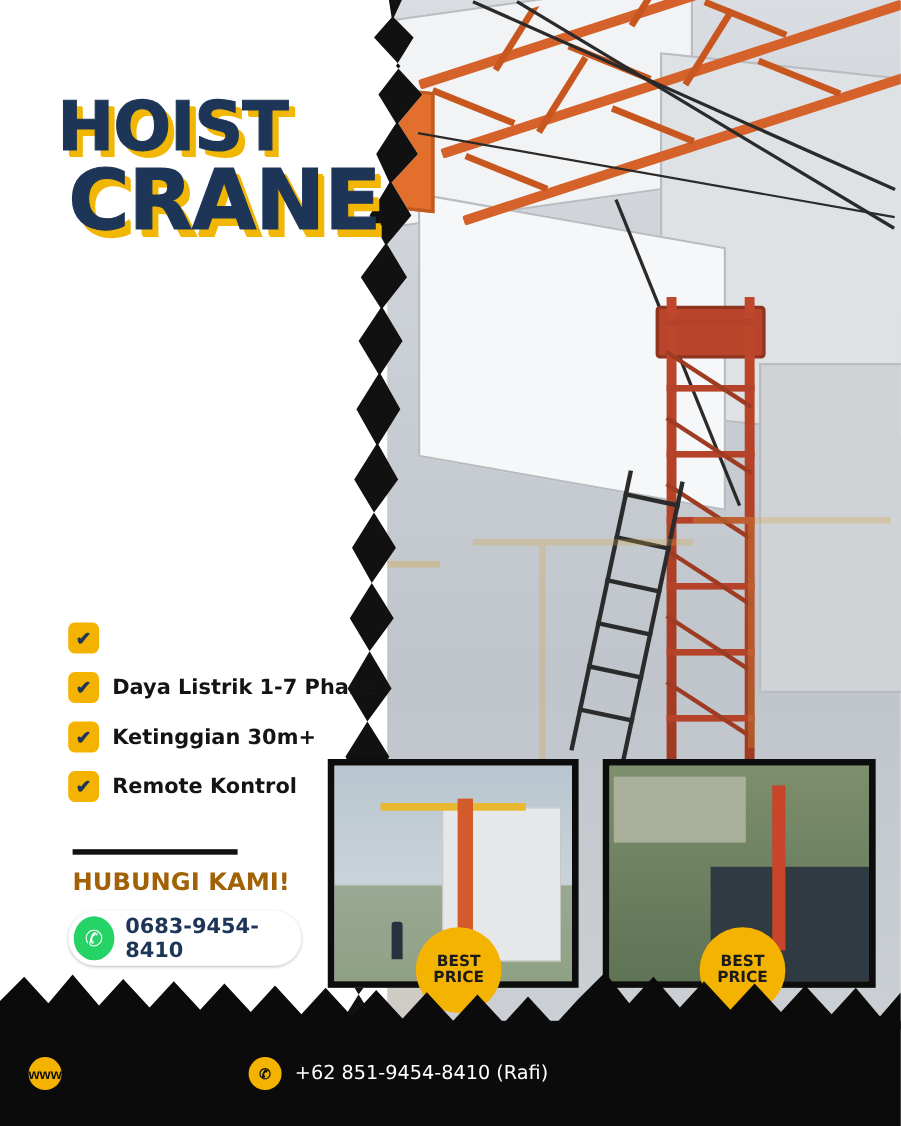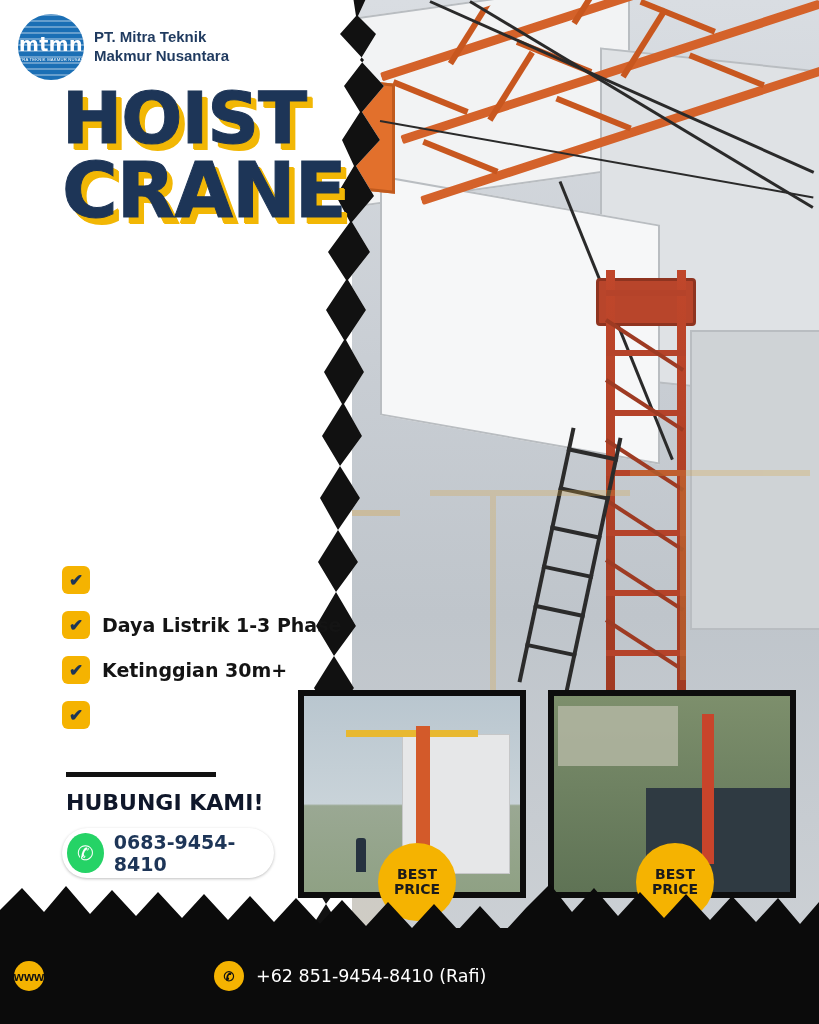--- a/index.html
+++ b/index.html
@@ -125,21 +125,21 @@
     color: #1d3557;
     letter-spacing: -1px;
     line-height: .86;
     position: relative;
     text-shadow:
       5px 6px 0 #f2b705,
       6px 7px 0 #f2b705;
     -webkit-text-stroke: 1px #1d3557;
   }
   .hl-1 { font-size: 86px; }
-  .hl-2 { font-size: 72px; margin-top: 6px; margin-left: 14px; }
+  .hl-2 { font-size: 62px; margin-top: 6px; margin-left: 4px; }
   .hl-3 { font-size: 76px; margin-top: 8px; margin-left: 14px; }
 
   
   .desc {
     position: absolute; left: 62px; top: 452px; width: 360px;
     font-size: 19.5px; line-height: 1.32; color: #1f2933; z-index: 20;
     font-family: "DejaVu Sans", sans-serif;
   }
 
   
@@ -158,21 +158,21 @@
   .feat-label {
     font-size: 19px; font-weight: 700; color: #141414;
     font-family: "DejaVu Sans", sans-serif;
   }
 
   
   .divider {
     position: absolute; left: 66px; top: 772px; width: 150px; height: 5px; background: #111; z-index: 20;
   }
   .contact-title {
-    position: absolute; left: 66px; top: 790px; font-size: 22px; font-weight: 700; color: #0f172a; z-index: 20;
+    position: absolute; left: 66px; top: 790px; font-size: 22px; font-weight: 700; color: #a16207; z-index: 20;
     font-family: "DejaVu Sans", sans-serif;
   }
   .phone-pill {
     position: absolute; left: 62px; top: 828px; width: 212px; height: 50px;
     background: #ffffff; border-radius: 25px; display: flex; align-items: center;
     box-shadow: 0 1px 3px rgba(0,0,0,.25);
     z-index: 20;
   }
   .wa-circle {
     width: 40px; height: 40px; border-radius: 50%; background: #25d366;
@@ -218,21 +218,21 @@
     background: #0b0b0b; z-index: 25;
   }
   .bottom-torn {
     position: absolute; left: 0; bottom: 88px; width: 819px; height: 64px; z-index: 24;
   }
   .bottom-inner {
     position: absolute; left: 0; bottom: 0; width: 819px; height: 96px;
     display: flex; align-items: center; z-index: 26; color: #fff;
   }
   .bi-item { display: flex; align-items: center; gap: 12px; }
-  .bi-web { margin-left: 14px; gap: 41px; }
+  .bi-web { margin-left: 26px; gap: 41px; }
   .bi-wa { margin-left: 170px; }
   .mini-circle {
     width: 30px; height: 30px; border-radius: 50%; background: #f5b301;
     display: flex; align-items: center; justify-content: center; color: #111; font-size: 13px; font-weight: 700;
   }
   .bi-text { font-size: 17.5px; font-family: "DejaVu Sans", sans-serif; }
 </style>
 </head>
 <body>
 
@@ -321,52 +321,42 @@
              L24,976 L44,1006 L22,1040 L0,1040 L0,0 Z" fill="#ffffff"></path>
     <path d="M52,0 L70,0 L58,26 L76,44 L60,70 L84,96 L62,122 L80,150 L56,176 L74,206 L52,232 L70,262
              L48,290 L66,320 L46,350 L64,382 L44,414 L62,446 L40,476 L60,508 L38,540 L58,572 L36,602
              L56,636 L34,666 L54,698 L32,728 L52,760 L30,790 L50,822 L28,852 L48,884 L26,914 L46,946
              L24,976 L44,1006 L22,1040 L14,1040 L6,1006 L26,976 L6,946 L26,914 L8,884 L28,852 L10,822
              L30,790 L12,760 L32,728 L14,698 L34,666 L16,636 L36,602 L18,572 L38,540 L20,508 L40,476
              L22,446 L42,414 L24,382 L44,350 L26,320 L46,290 L28,262 L50,232 L36,206 L54,176 L42,150
              L60,122 L44,96 L64,70 L40,44 L56,26 Z" fill="#111111"></path>
   </svg>
 
-  <div class="brand">
-    <div class="logo-badge">
-      <div class="waves"></div>
-      <div class="lg-text">mtmn</div>
-      <div class="lg-sub">PT. MITRA TEKNIK MAKMUR NUSANTARA</div>
-    </div>
-    <div class="brand-text">
-      <div>PT. Mitra Teknik</div>
-      <div>Makmur Nusantara</div>
-    </div>
-  </div>
 
   <div class="headline">
     <div class="hl-line hl-2">HOIST</div>
     <div class="hl-line hl-3">CRANE</div>
   </div>
 
 
   <div class="features">
     <div class="feat">
       <div class="check">✔</div>
     </div>
     <div class="feat">
       <div class="check">✔</div>
-      <div class="feat-label">Daya Listrik 1-3 Phase</div>
+      <div class="feat-label">Daya Listrik 1-7 Phase</div>
     </div>
     <div class="feat">
       <div class="check">✔</div>
       <div class="feat-label">Ketinggian 30m+</div>
     </div>
     <div class="feat">
       <div class="check">✔</div>
+      <div class="feat-label">Remote Kontrol</div>
     </div>
   </div>
 
   <div class="divider"></div>
   <div class="contact-title">HUBUNGI KAMI!</div>
   <div class="phone-pill">
     <div class="wa-circle">✆</div>
     <div class="phone-num">0683-9454-8410</div>
   </div>
 

